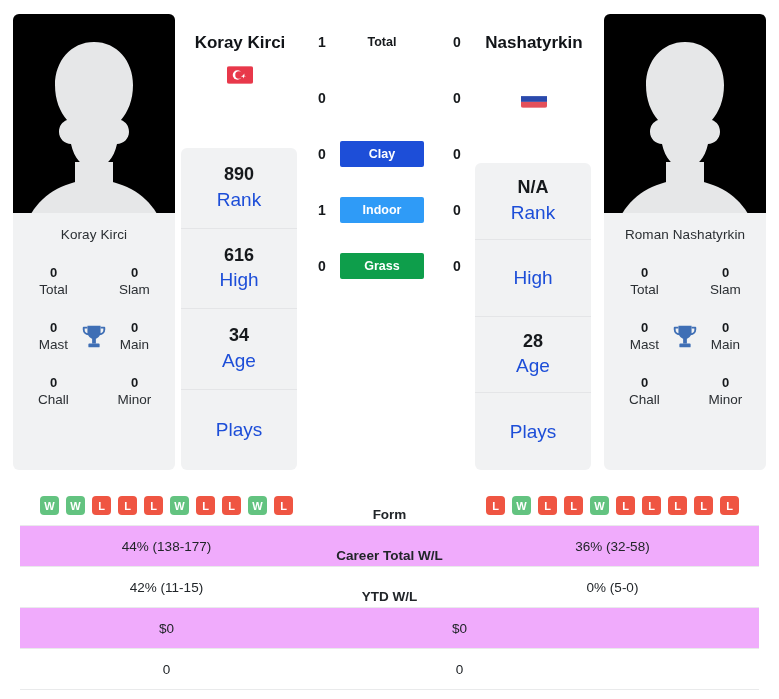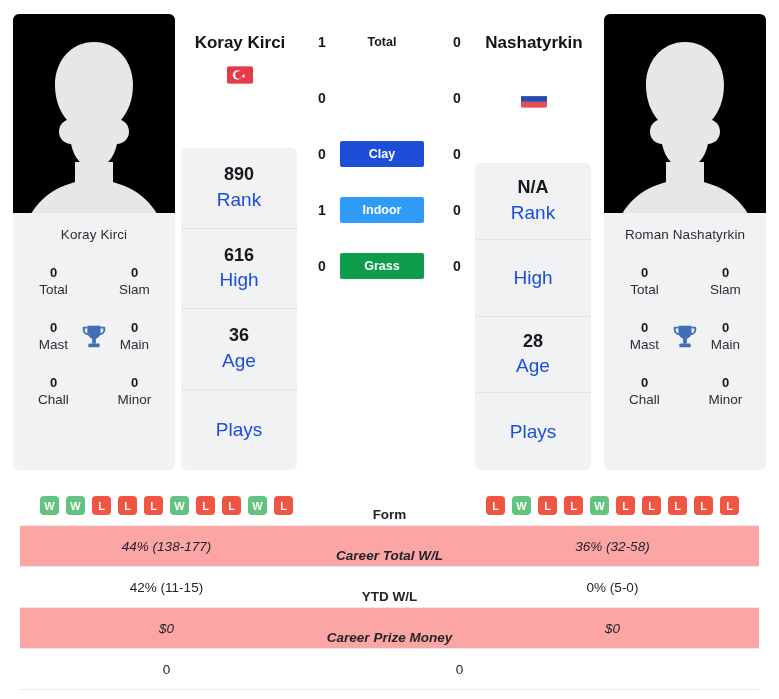--- a/index.html
+++ b/index.html
@@ -83,21 +83,21 @@
     color: #ffffff; padding: 6px 0; border-radius: 2px;
     font-size: 12.5px; font-weight: 700;
   }
 
   
   .tbl { position: absolute; left: 20px; top: 486px; width: 739px; }
   .trow {
     display: flex; align-items: center; height: 41px;
     border-bottom: 1px solid #e9eaeb;
   }
-  .trow.alt { background: #fca5a5; font-style: italic; }
+  .trow.alt { background: #f0abfc; }
   .trow.plainbg { background: #ffffff; }
   .tcell { font-size: 13.5px; color: #212529; text-align: center; }
   .tcell.side { flex: 0 0 293px; }
   .tcell.mid  { flex: 0 0 153px; font-weight: 700; margin-top: 18px; }
 
   .formrow { height: 40px; }
   .formwrap { display: flex; gap: 7px; justify-content: center; align-items: center; }
   .fbadge {
     width: 19px; height: 19px; border-radius: 4px;
     display: flex; align-items: center; justify-content: center;
@@ -283,21 +283,21 @@
     <div class="spanel left">
       <div class="srow">
         <div class="num">890</div>
         <div class="lab">Rank</div>
       </div>
       <div class="srow">
         <div class="num">616</div>
         <div class="lab">High</div>
       </div>
       <div class="srow">
-        <div class="num">36</div>
+        <div class="num">34</div>
         <div class="lab">Age</div>
       </div>
       <div class="srow">
         <div class="num"></div>
         <div class="lab">Plays</div>
       </div>
     </div>
 
     <div class="spanel right">
       <div class="srow">
@@ -361,21 +361,20 @@
     </div>
 
     <div class="trow plainbg">
       <div class="tcell side">42% (11-15)</div>
       <div class="tcell mid">YTD W/L</div>
       <div class="tcell side">0% (5-0)</div>
     </div>
 
     <div class="trow alt">
       <div class="tcell side">$0</div>
-      <div class="tcell mid">Career Prize Money</div>
       <div class="tcell side">$0</div>
     </div>
 
     <div class="trow plainbg">
       <div class="tcell side">0</div>
       <div class="tcell side">0</div>
     </div>
 
   </div>
 

